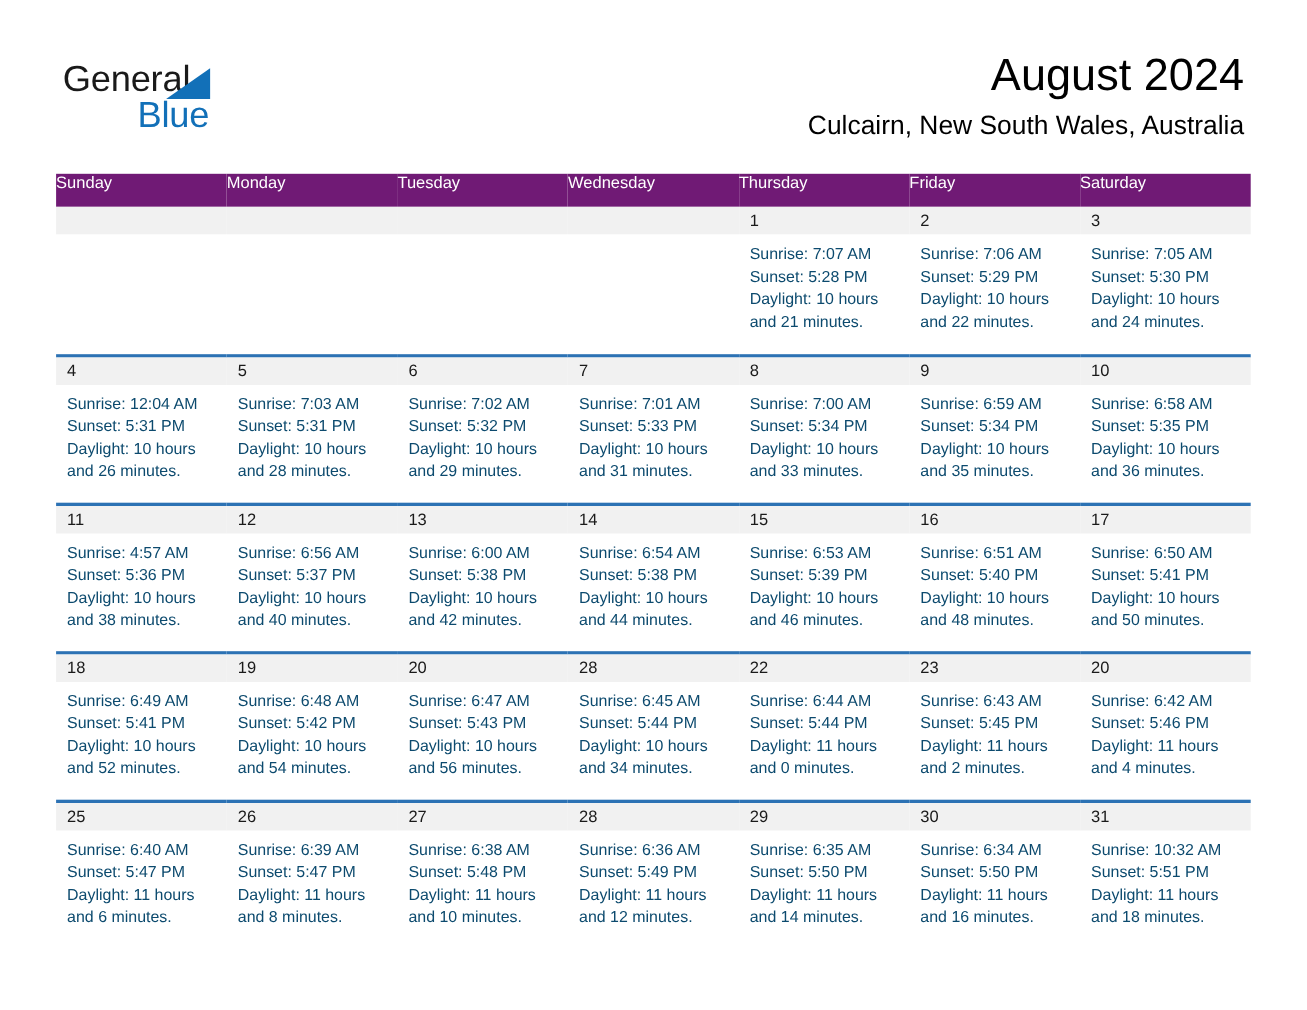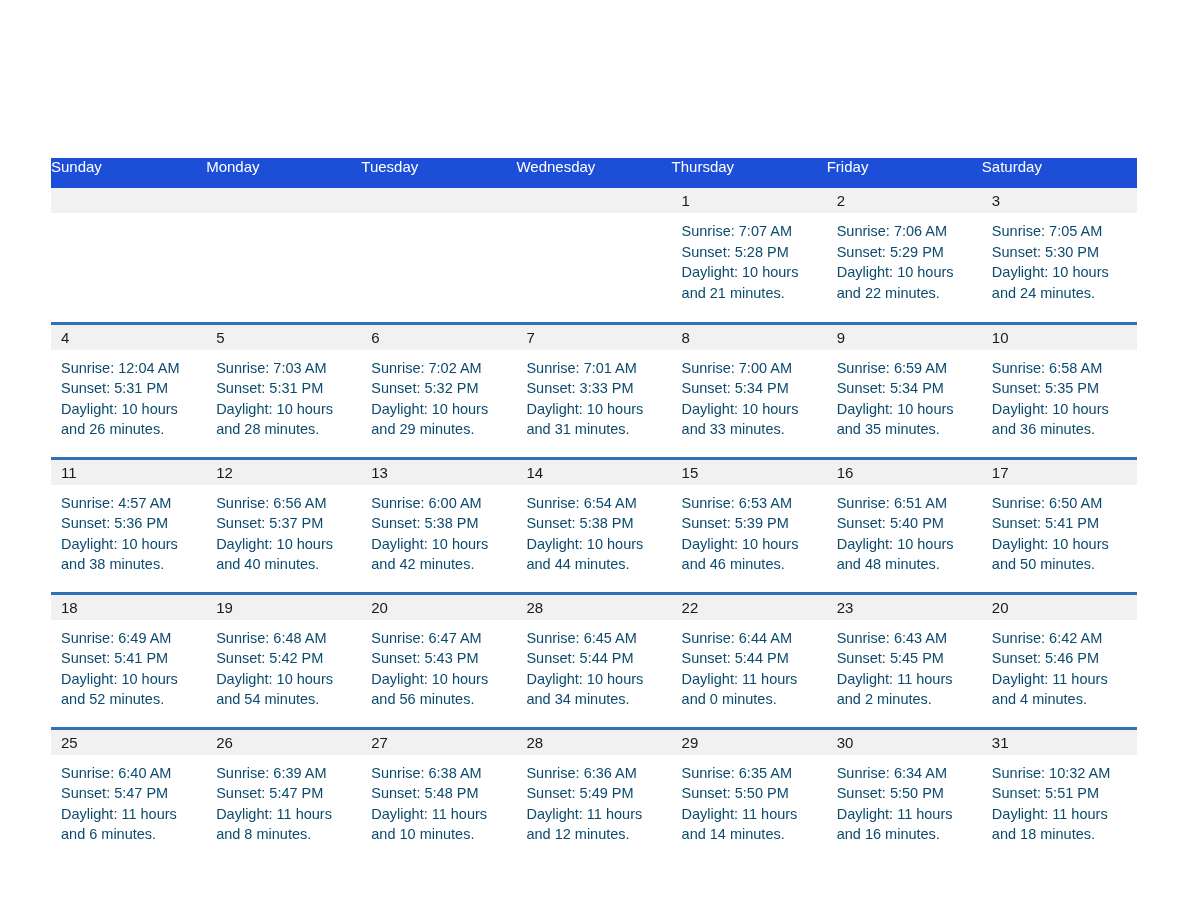--- a/index.html
+++ b/index.html
@@ -97,21 +97,21 @@
     width: 1086px;
     border-collapse: collapse;
     table-layout: fixed;
   }
   .calendar th, .calendar td {
     padding: 0;
     margin: 0;
     vertical-align: top;
   }
   thead th {
-    background: #1d4ed8;
+    background: #701a75;
     color: #ffffff;
     font-size: 15px;
     font-weight: normal;
     text-align: left;
     height: 30px;
     padding: 0 0 0 10px;
     box-sizing: border-box;
   }
   tbody tr.week-row > td {
     border-top: 3px solid #2c72b4;
@@ -147,20 +147,34 @@
   }
   .cell-info div {
     white-space: normal;
   }
 </style>
 </head>
 <body>
 
 <div class="page">
 
+  <div class="header">
+
+    <div class="logo">
+      <span class="logo-general">General</span>
+      <span class="logo-tri"></span>
+      <span class="logo-blue">Blue</span>
+    </div>
+
+    <div class="title-block">
+      <h1 class="cal-title">August 2024</h1>
+      <h2 class="cal-subtitle">Culcairn, New South Wales, Australia</h2>
+    </div>
+
+  </div>
 
   <table class="calendar">
     <thead>
       <tr id="weekday-header-row">
           <th>Sunday</th>
           <th>Monday</th>
           <th>Tuesday</th>
           <th>Wednesday</th>
           <th>Thursday</th>
           <th>Friday</th>
@@ -255,21 +269,21 @@
                 <div>Daylight: 10 hours</div>
                 <div>and 29 minutes.</div>
               </div>
             </div>
           </td>
           <td>
             <div class="cell">
               <div class="daynum-band">7</div>
               <div class="cell-info">
                 <div>Sunrise: 7:01 AM</div>
-                <div>Sunset: 3:33 PM</div>
+                <div>Sunset: 5:33 PM</div>
                 <div>Daylight: 10 hours</div>
                 <div>and 31 minutes.</div>
               </div>
             </div>
           </td>
           <td>
             <div class="cell">
               <div class="daynum-band">8</div>
               <div class="cell-info">
                 <div>Sunrise: 7:00 AM</div>

